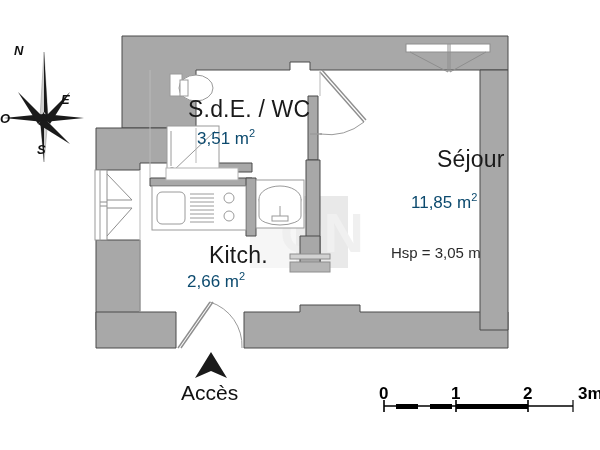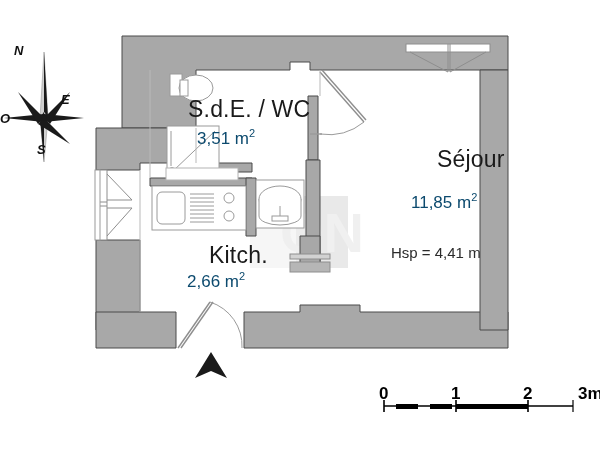--- a/index.html
+++ b/index.html
@@ -195,21 +195,22 @@
     <span>2,66</span>
     <span>m</span><span class="sup">2</span>
   </div>
 
   <div class="txt room-name" style="left:409px;top:148px;">Séjour</div>
   <div class="txt room-area" style="left:411px;top:180px;margin-top:12px;">
     <span>11,85</span>
     <span>m</span><span class="sup">2</span>
   </div>
 
-  <div class="txt small-note" style="left:391px;top:245px;">Hsp = 4,41 m</div>
-
+  <div class="txt small-note" style="left:391px;top:245px;">Hsp = 3,05 m</div>
+
+  <div class="txt access-label" style="left:181px;top:382px;">Accès</div>
 
   <div class="txt scale-num" style="left:379px;top:385px;">0</div>
   <div class="txt scale-num" style="left:451px;top:385px;">1</div>
   <div class="txt scale-num" style="left:523px;top:385px;">2</div>
   <div class="txt scale-num" style="left:578px;top:385px;">3m</div>
 
 </div>
 
 </body></html>

